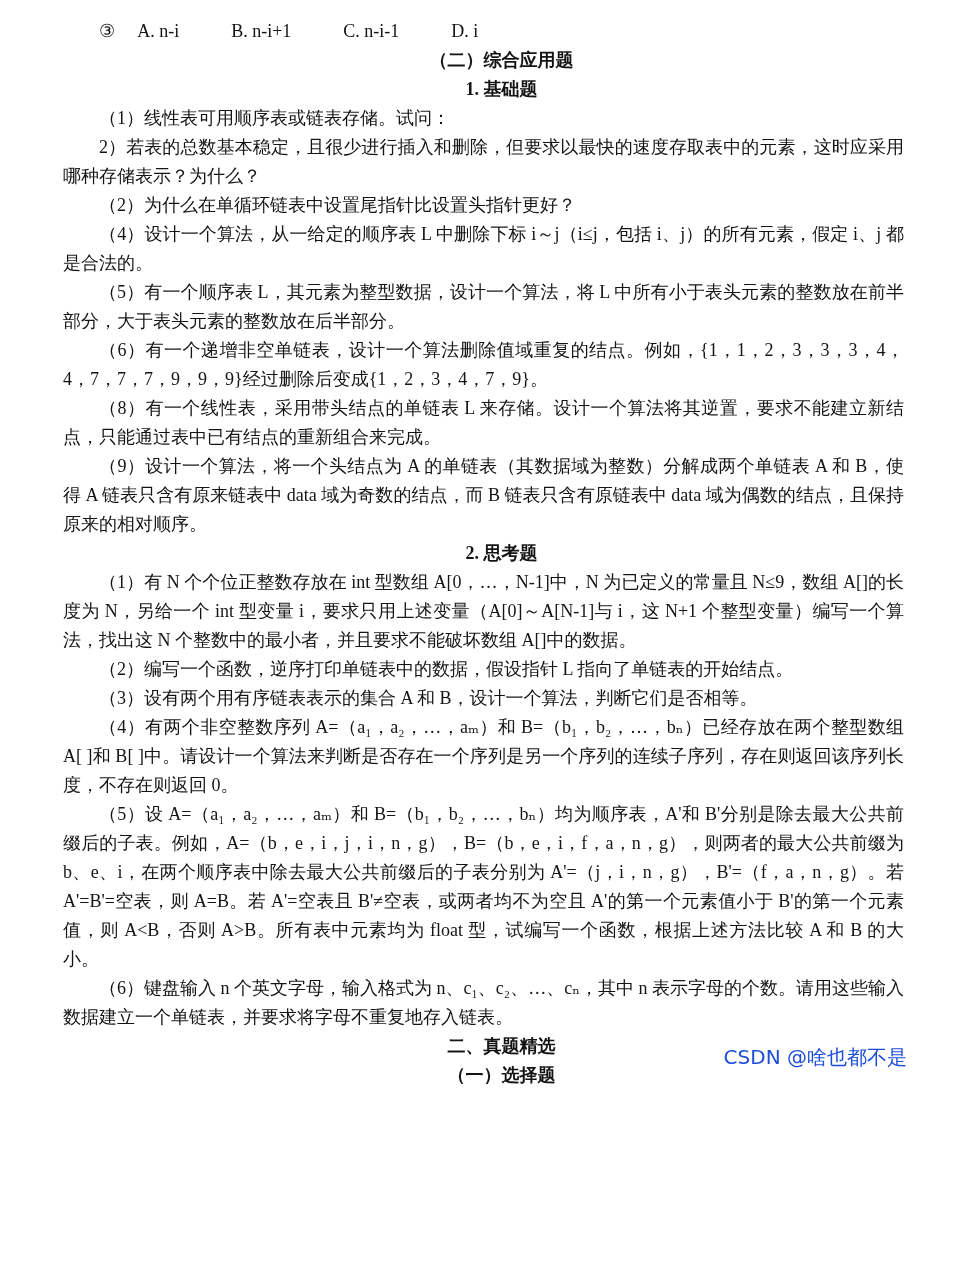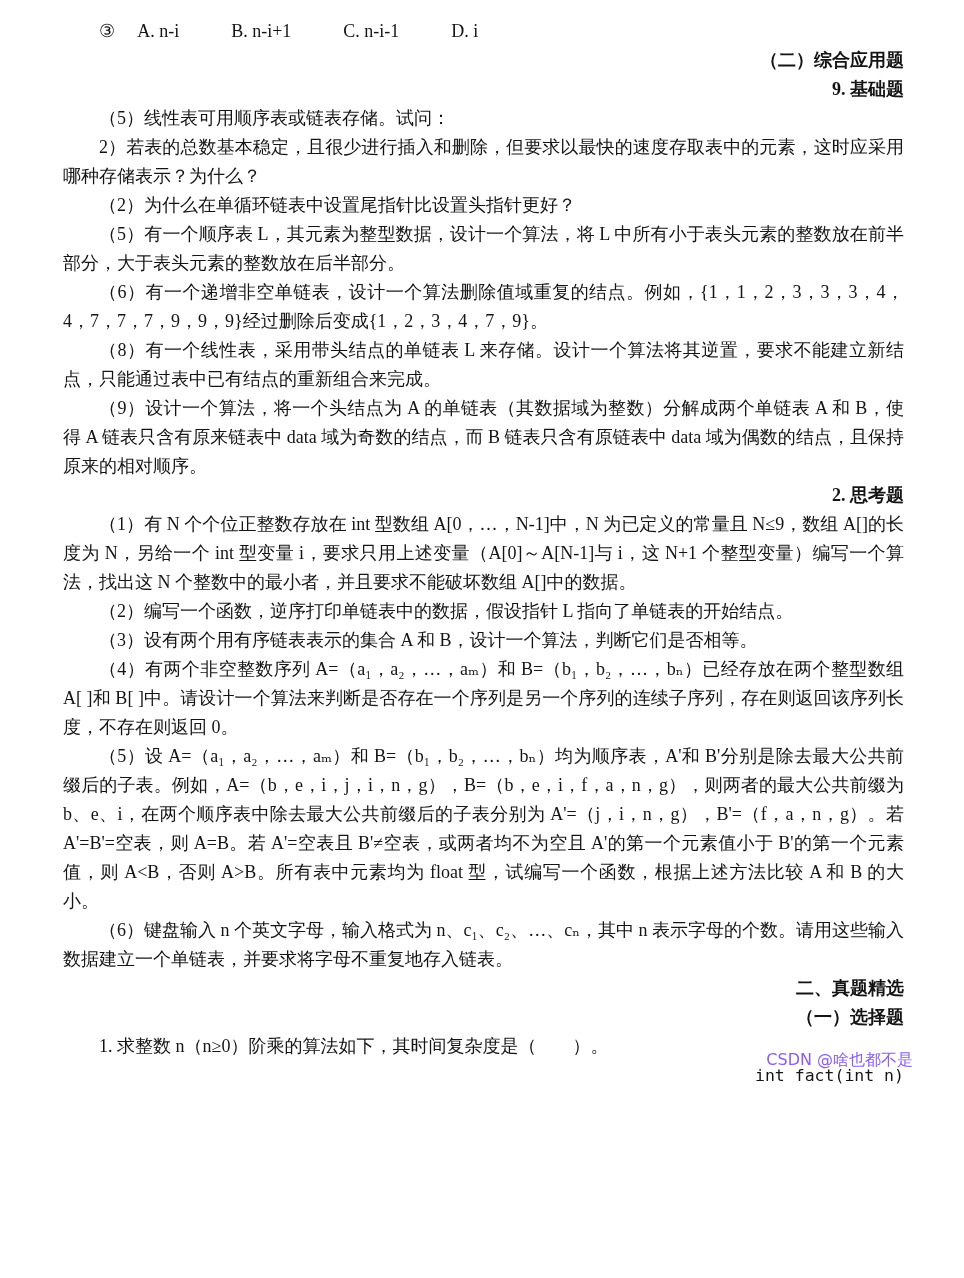--- a/index.html
+++ b/index.html
@@ -21,58 +21,59 @@
     font-size: 18px;
     line-height: 29px;
     color: #141414;
     text-align: justify;
   }
   .heading {
     font-weight: bold;
     font-size: 18px;
     line-height: 29px;
     text-indent: 2em;
-    text-align: right;
+    text-align: center;
   }
   .para { text-indent: 2em; }
   .option-line { text-indent: 2em; text-align: left; }
   .opt-marker { margin-right: 22px; }
   .opt { margin-right: 52px; }
   .opt:last-child { margin-right: 0; }
   pre.code {
     font-family: "DejaVu Sans Mono", "Liberation Mono", monospace;
     font-size: 16.5px;
     line-height: 29px;
     padding-left: 36px;
     white-space: pre;
     text-align: right;
   }
   .watermark {
     position: absolute;
-    right: 51px;
+    right: 57px;
     bottom: 13px;
     font-family: "DejaVu Sans", "Liberation Sans", sans-serif;
-    font-size: 16px;
-    color: #8b5cf6;
+    font-size: 20px;
+    color: #1d4ed8;
   }
 </style>
 </head>
 <body>
 
 <div class="page">
   <main class="doc">
 
     <p class="option-line"><span class="opt-marker">③</span><span class="opt">A. n-i</span><span class="opt">B. n-i+1</span><span class="opt">C. n-i-1</span><span class="opt">D. i</span></p>
 
     <h2 class="heading">（二）综合应用题</h2>
 
-    <h3 class="heading">9. 基础题</h3>
-    <p class="para">（5）线性表可用顺序表或链表存储。试问：</p>
+    <h3 class="heading">1. 基础题</h3>
+    <p class="para">（1）线性表可用顺序表或链表存储。试问：</p>
     <p class="para">2）若表的总数基本稳定，且很少进行插入和删除，但要求以最快的速度存取表中的元素，这时应采用哪种存储表示？为什么？</p>
     <p class="para">（2）为什么在单循环链表中设置尾指针比设置头指针更好？</p>
+    <p class="para">（4）设计一个算法，从一给定的顺序表 L 中删除下标 i～j（i≤j，包括 i、j）的所有元素，假定 i、j 都是合法的。</p>
     <p class="para">（5）有一个顺序表 L，其元素为整型数据，设计一个算法，将 L 中所有小于表头元素的整数放在前半部分，大于表头元素的整数放在后半部分。</p>
     <p class="para">（6）有一个递增非空单链表，设计一个算法删除值域重复的结点。例如，{1，1，2，3，3，3，4，4，7，7，7，9，9，9}经过删除后变成{1，2，3，4，7，9}。</p>
     <p class="para">（8）有一个线性表，采用带头结点的单链表 L 来存储。设计一个算法将其逆置，要求不能建立新结点，只能通过表中已有结点的重新组合来完成。</p>
     <p class="para">（9）设计一个算法，将一个头结点为 A 的单链表（其数据域为整数）分解成两个单链表 A 和 B，使得 A 链表只含有原来链表中 data 域为奇数的结点，而 B 链表只含有原链表中 data 域为偶数的结点，且保持原来的相对顺序。</p>
 
     <h3 class="heading">2. 思考题</h3>
     <p class="para">（1）有 N 个个位正整数存放在 int 型数组 A[0，…，N-1]中，N 为已定义的常量且 N≤9，数组 A[]的长度为 N，另给一个 int 型变量 i，要求只用上述变量（A[0]～A[N-1]与 i，这 N+1 个整型变量）编写一个算法，找出这 N 个整数中的最小者，并且要求不能破坏数组 A[]中的数据。</p>
     <p class="para">（2）编写一个函数，逆序打印单链表中的数据，假设指针 L 指向了单链表的开始结点。</p>
     <p class="para">（3）设有两个用有序链表表示的集合 A 和 B，设计一个算法，判断它们是否相等。</p>
     <p class="para">（4）有两个非空整数序列 A=（a₁，a₂，…，aₘ）和 B=（b₁，b₂，…，bₙ）已经存放在两个整型数组 A[ ]和 B[ ]中。请设计一个算法来判断是否存在一个序列是另一个序列的连续子序列，存在则返回该序列长度，不存在则返回 0。</p>

